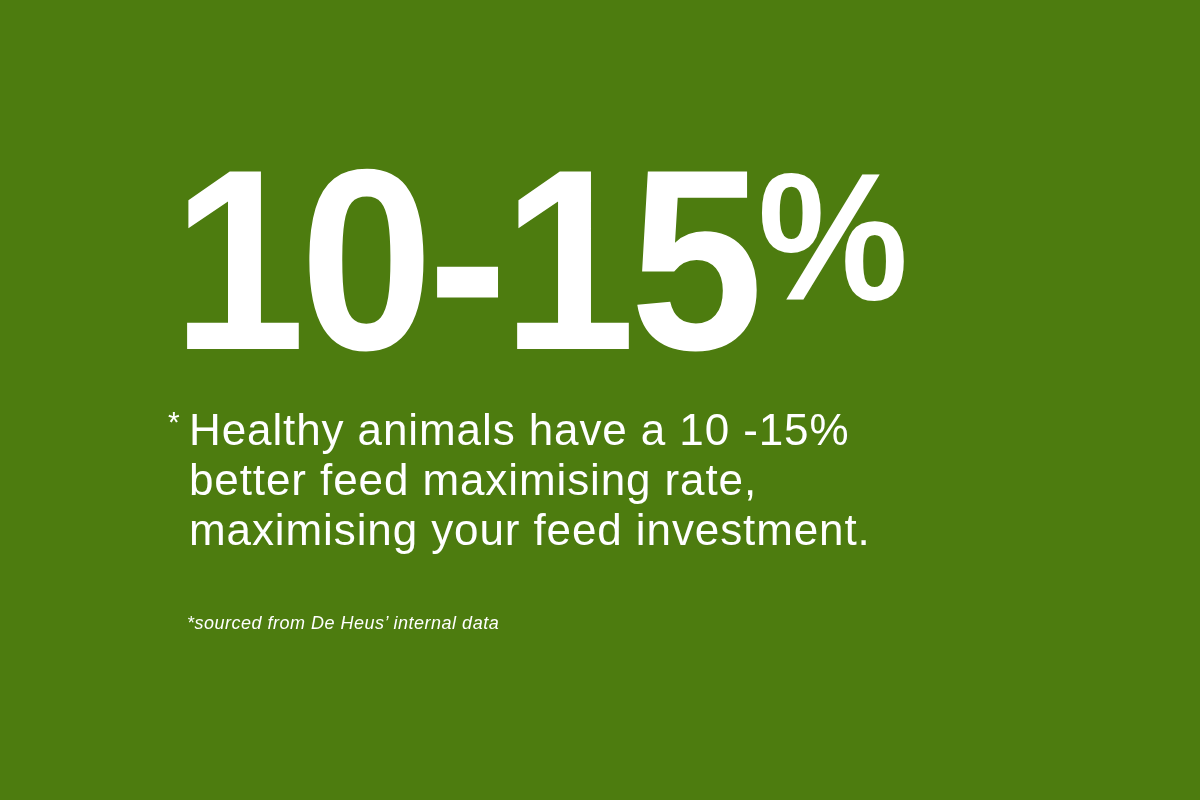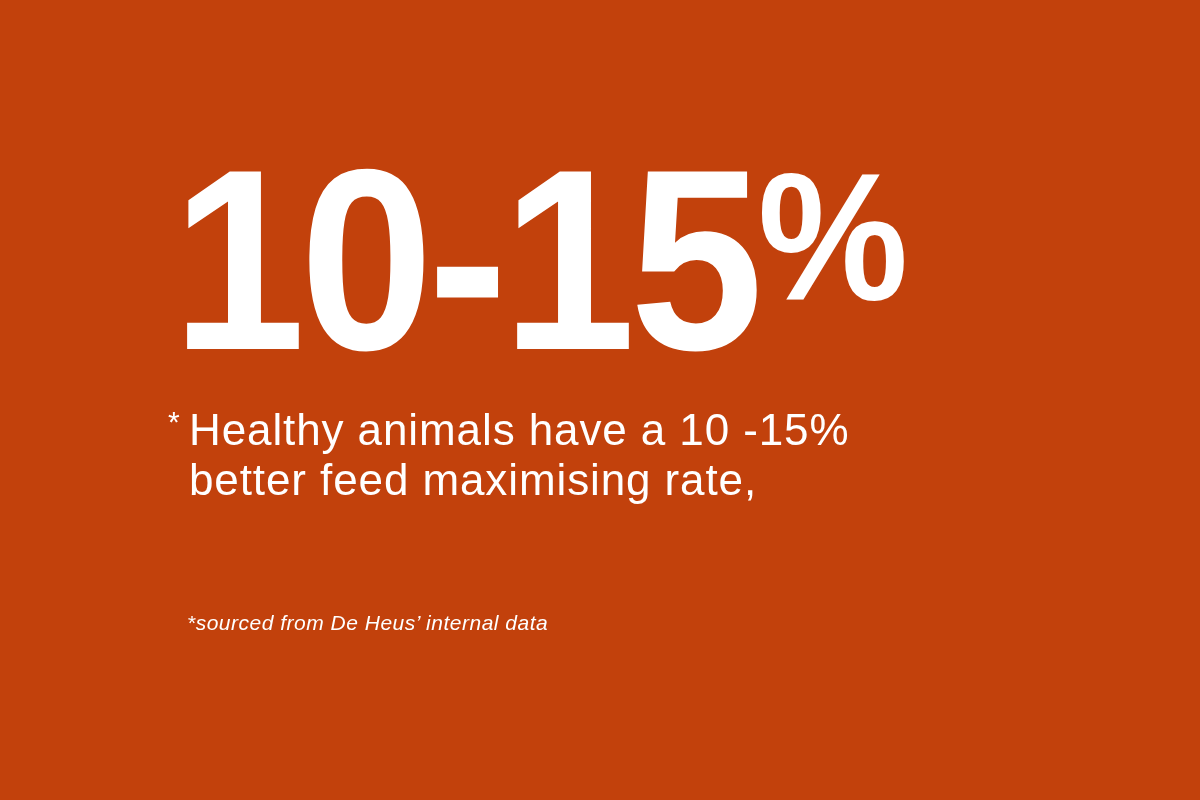--- a/index.html
+++ b/index.html
@@ -100,36 +100,37 @@
   
 
   #footnote {
     position: absolute;
     left: 187px;
     top: 610px;
     color: #ffffff;
     font-family: "Liberation Sans", sans-serif;
     font-style: italic;
     font-weight: 400;
-    font-size: 21px;
+    font-size: 18px;
     line-height: 26px;
     letter-spacing: 0.5px;
     white-space: nowrap;
     -webkit-font-smoothing: antialiased;
   }
 </style>
 </head>
 <body>
 
-<div id="stat-card" style="background: #c2410c; color: rgb(255, 255, 255);">
+<div id="stat-card" style="background: #4d7c0f; color: rgb(255, 255, 255);">
 
   <div id="headline">
     <span class="hl-range">10-15</span><span class="hl-pct">%</span>
   </div>
 
   <div id="body-copy">
     <span class="copy-line first-line"><span class="footnote-marker">*</span><span>Healthy animals have a 10 -15%</span></span>
     <span class="copy-line">better feed maximising rate,</span>
+    <span class="copy-line">maximising your feed investment.</span>
   </div>
 
   <div id="footnote">*sourced from De Heus’ internal data</div>
 
 </div>
 
 </body></html>

